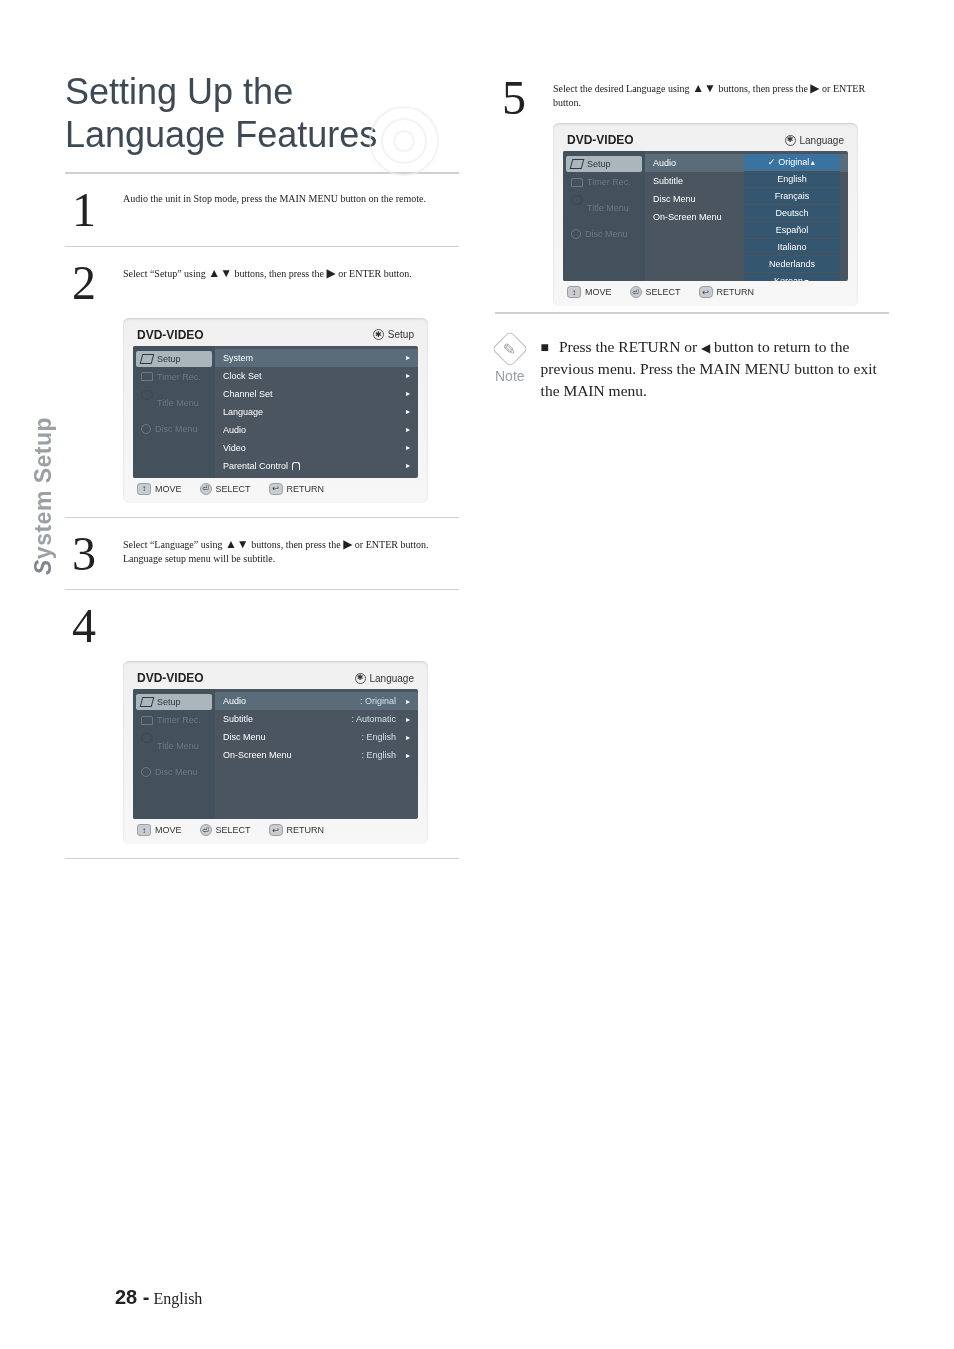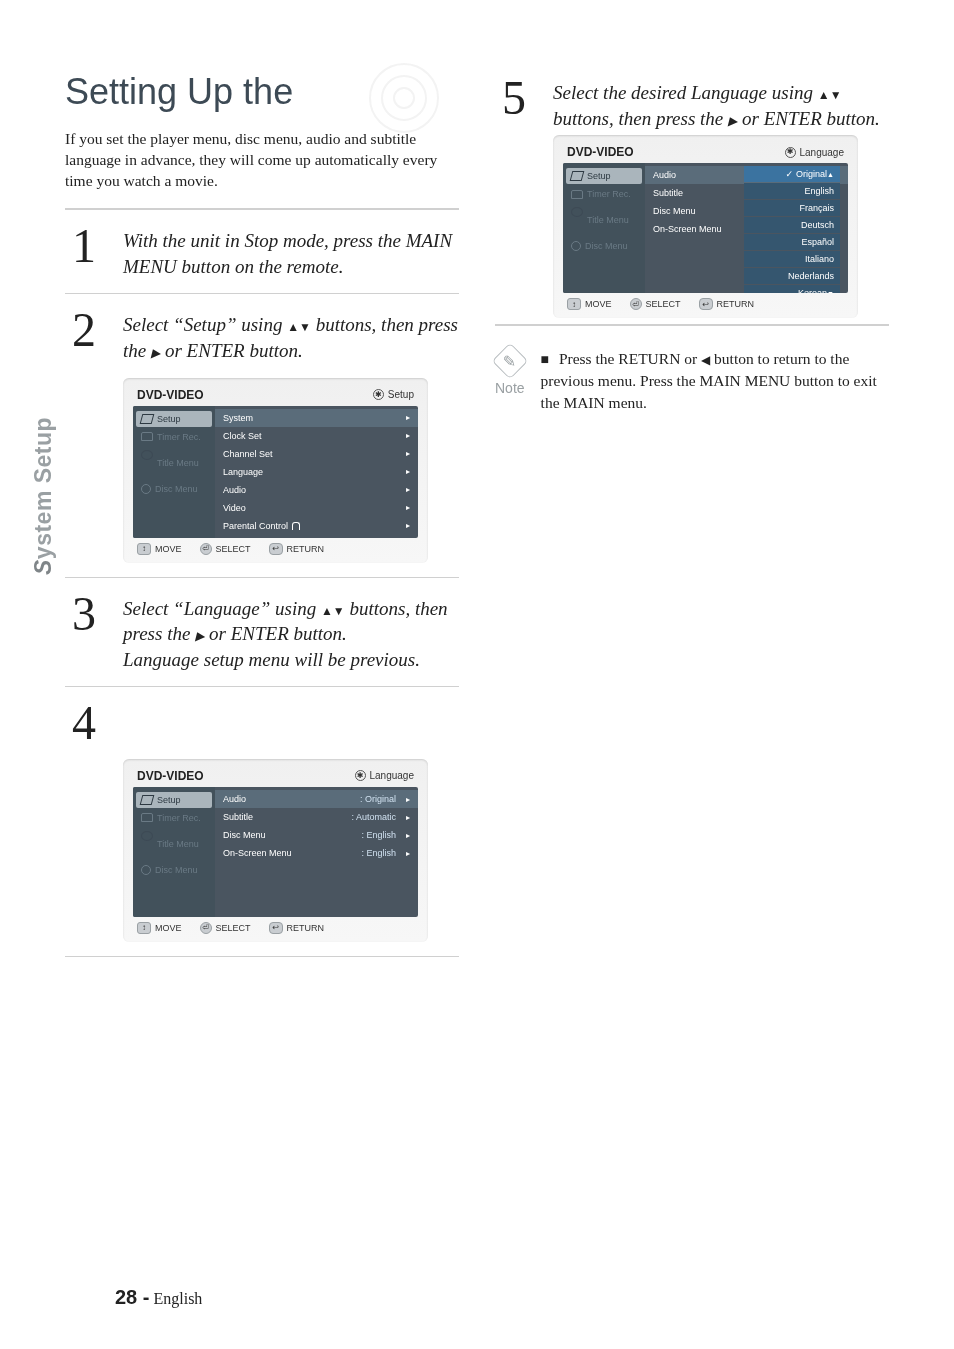--- a/index.html
+++ b/index.html
@@ -54,21 +54,21 @@
   .rule { border: 0; border-top: 2px solid #d0d0d0; margin: 16px 0 14px; }
   .rule.thin { border-top: 1px solid #d0d0d0; margin: 14px 0; }
   .rule.mid { border-top: 2px solid #d0d0d0; margin: 6px 0 12px; }
 
   .step { display: flex; gap: 20px; margin-top: 6px; }
   .step .num {
     font-family: "Times New Roman", serif;
     font-size: 48px; font-weight: 400; line-height: 0.9; color: #222;
     width: 38px; text-align: center; flex-shrink: 0;
   }
-  .step .body { font-size: 19px; line-height: 1.35; padding-top: 4px; font-style: italic; }
+  .step .body { font-size: 10px; line-height: 1.35; padding-top: 4px; }
 
   .glyph-up::before { content: "\25B2"; font-size: 12px; }
   .glyph-down::before { content: "\25BC"; font-size: 12px; }
   .glyph-right::before { content: "\25B6"; font-size: 12px; }
   .glyph-left::before { content: "\25C0"; font-size: 12px; }
 
   
   .osd-wrap { margin: 14px 0 4px 58px; width: 305px; }
   .osd-wrap.compact { margin-top: 4px; }
   .osd-shadow {
@@ -118,21 +118,21 @@
     position:relative;
   }
 
   .osd-options {
     position:absolute; right:8px; top:3px; width: 96px;
     display:flex; flex-direction:column;
   }
   .osd-opt {
     font-family: Arial, sans-serif; font-size: 9px; color:#fff;
     background:#35566f; padding:3px 6px; margin-bottom:1px;
-    display:flex; align-items:center; justify-content:flex-end;
+    display:flex; align-items:center; justify-content:center;
   }
   .osd-opt.sel { background:#3b73a0; }
   .osd-opt .tick { font-size:9px; margin-right:3px; }
   .osd-opt .arrow { font-size:7px; }
   .osd-body.relbody { position:relative; }
 
   .osd-foot {
     font-family: Arial, sans-serif; font-size: 9px; color:#333;
     display:flex; gap:18px; align-items:center; padding:5px 4px 0;
   }
@@ -167,30 +167,30 @@
 
   <div class="side-tab">
     <span class="first">S</span><span>ystem Setup</span>
   </div>
 
   <div class="columns">
 
     <div class="col">
       <h1 class="title">
         <span>Setting Up the</span><br>
+        <span>Language Features</span>
         <span class="title-swirl"></span>
       </h1>
 
-      <p class="intro">If you set the player menu, disc menu, audio and subtitle language in advance, they will come up automatically every time you watch a movie.</p>
 
       <hr class="rule">
 
       <div class="step">
         <div class="num">1</div>
-        <div class="body">With the unit in Stop mode, press the MAIN MENU button on the remote.</div>
+        <div class="body">Audio the unit in Stop mode, press the MAIN MENU button on the remote.</div>
       </div>
       <hr class="rule thin">
 
       <div class="step">
         <div class="num">2</div>
         <div class="body">
           <span>Select “Setup” using </span><span class="glyph-up"></span><span class="glyph-down"></span><span> buttons, then press the </span><span class="glyph-right"></span><span> or ENTER button.</span>
         </div>
       </div>
 
@@ -269,21 +269,21 @@
           </div>
         </div>
       </div>
 
       <hr class="rule thin">
 
       <div class="step">
         <div class="num">3</div>
         <div class="body">
           <span>Select “Language” using </span><span class="glyph-up"></span><span class="glyph-down"></span><span> buttons, then press the </span><span class="glyph-right"></span><span> or ENTER button.</span><br>
-          <span>Language setup menu will be previous.</span>
+          <span>Language setup menu will be subtitle.</span>
         </div>
       </div>
 
       <hr class="rule thin">
 
       <div class="step">
         <div class="num">4</div>
       </div>
 
       <div class="osd-wrap">

